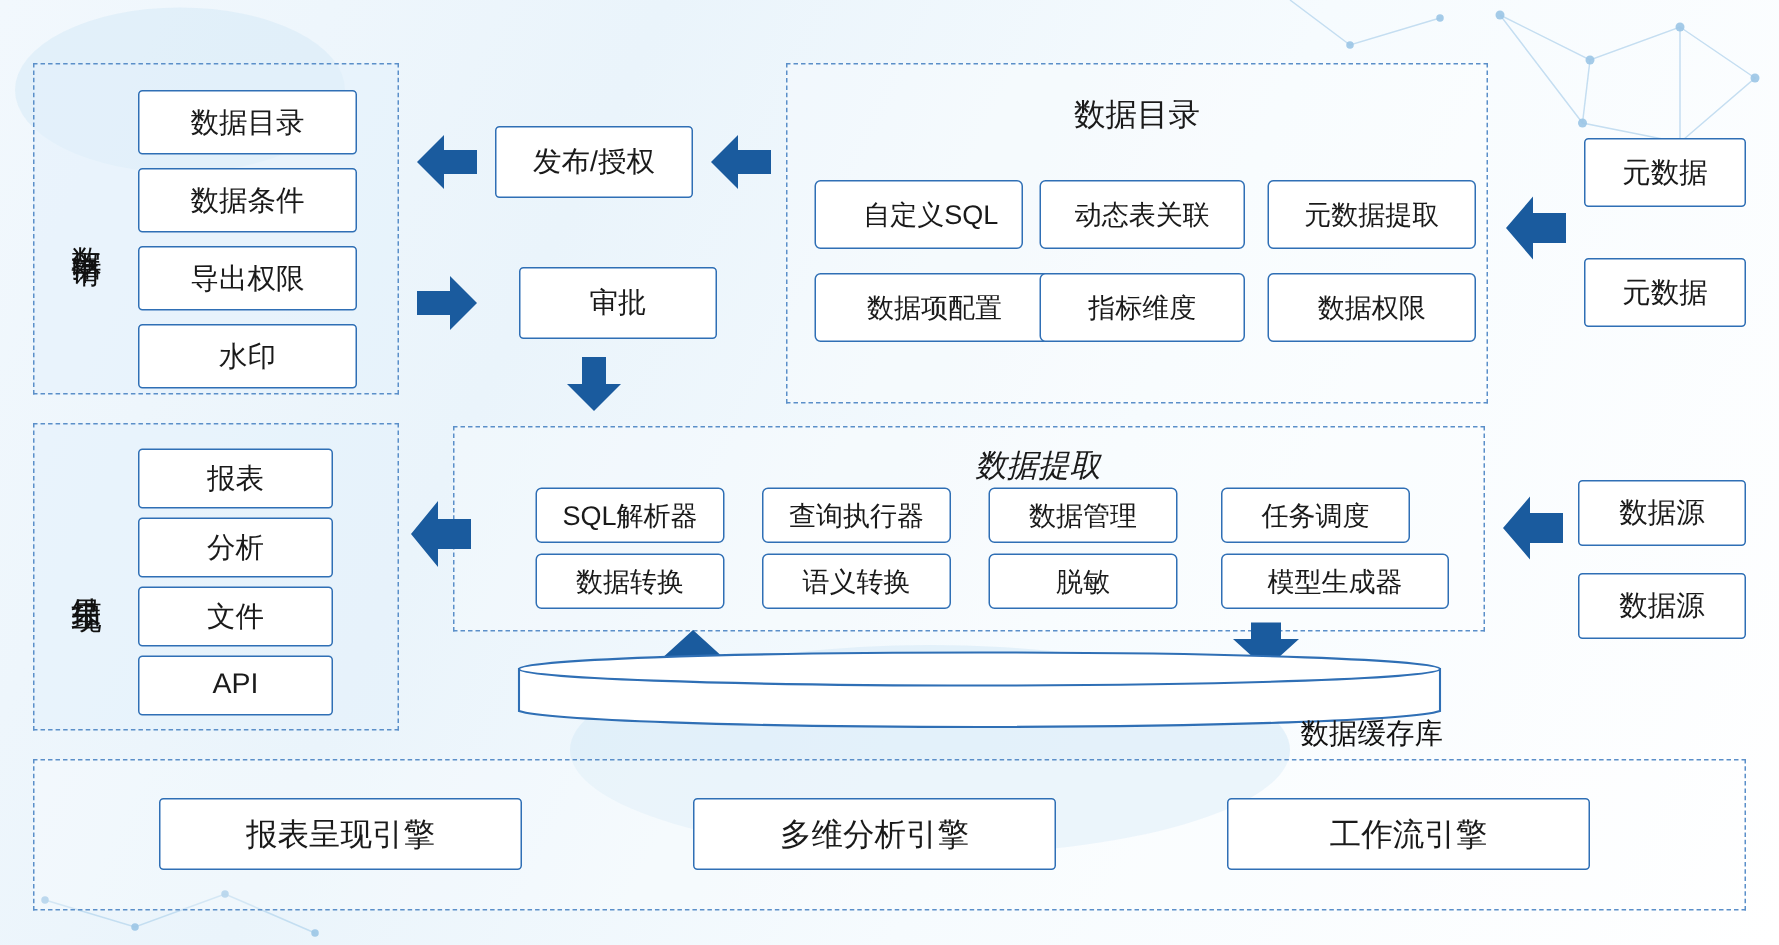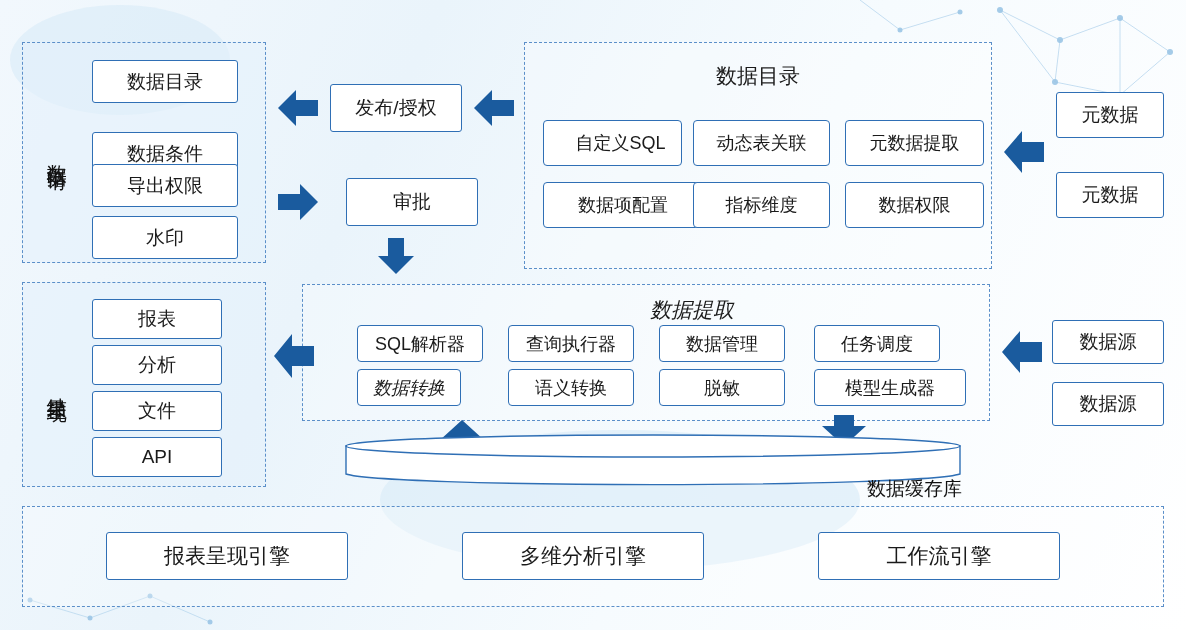--- a/index.html
+++ b/index.html
@@ -120,21 +120,21 @@
     <g fill="#dcecf8" opacity="0.7">
       <ellipse cx="120" cy="60" rx="110" ry="55"></ellipse>
       <ellipse cx="620" cy="500" rx="240" ry="70"></ellipse>
     </g>
   </svg>
 
   <div class="box panel-solid" style="left:22px; top:42px; width:244px; height:221px;"></div>
   <div class="vlabel" style="left:30px; top:50px; width:54px; height:205px; writing-mode:vertical-rl; text-orientation:upright; letter-spacing:2px;">数据申请</div>
 
   <div class="box card" style="left:92px; top:60px; width:146px; height:43px;">数据目录</div>
-  <div class="box card" style="left:92px; top:112px; width:146px; height:43px;margin-top:20px;">数据条件</div>
+  <div class="box card" style="left:92px; top:112px; width:146px; height:43px;">数据条件</div>
   <div class="box card" style="left:92px; top:164px; width:146px; height:43px;">导出权限</div>
   <div class="box card" style="left:92px; top:216px; width:146px; height:43px;">水印</div>
 
   <div class="box panel-solid" style="left:22px; top:282px; width:244px; height:205px;"></div>
   <div class="vlabel" style="left:30px; top:292px; width:54px; height:188px; writing-mode:vertical-rl; text-orientation:upright; letter-spacing:2px;">结果呈现</div>
 
   <div class="box card" style="left:92px; top:299px; width:130px; height:40px;">报表</div>
   <div class="box card" style="left:92px; top:345px; width:130px; height:40px;">分析</div>
   <div class="box card" style="left:92px; top:391px; width:130px; height:40px;">文件</div>
   <div class="box card" style="left:92px; top:437px; width:130px; height:40px;">API</div>
@@ -170,21 +170,21 @@
   <div class="box card-sm" style="left:845px; top:182px; width:139px; height:46px;">数据权限</div>
 
   <div class="box panel" style="left:302px; top:284px; width:688px; height:137px;"></div>
   <div class="grouptitle" style="left:302px; top:296px; width:780px;font-style:italic;">数据提取</div>
 
   <div class="box card-sm" style="left:357px; top:325px; width:126px; height:37px;">SQL解析器</div>
   <div class="box card-sm" style="left:508px; top:325px; width:126px; height:37px;">查询执行器</div>
   <div class="box card-sm" style="left:659px; top:325px; width:126px; height:37px;">数据管理</div>
   <div class="box card-sm" style="left:814px; top:325px; width:126px; height:37px;">任务调度</div>
 
-  <div class="box card-sm" style="left:357px; top:369px; width:104px; height:37px;font-style:italic;">数据转换</div>
+  <div class="box card-sm" style="left:357px; top:369px; width:126px; height:37px;">数据转换</div>
   <div class="box card-sm" style="left:508px; top:369px; width:126px; height:37px;">语义转换</div>
   <div class="box card-sm" style="left:659px; top:369px; width:126px; height:37px;">脱敏</div>
   <div class="box card-sm" style="left:814px; top:369px; width:152px; height:37px;">模型生成器</div>
 
   <svg class="arrow" style="left:272px; top:328px;" width="44" height="56" viewBox="0 0 44 56">
     <polygon points="2,28 20,6 20,18 42,18 42,38 20,38 20,50" fill="#1a5b9e"></polygon>
   </svg>
 
   <svg class="arrow" style="left:1000px; top:326px;" width="44" height="52" viewBox="0 0 44 52">
     <polygon points="2,26 20,5 20,16 42,16 42,36 20,36 20,47" fill="#1a5b9e"></polygon>

